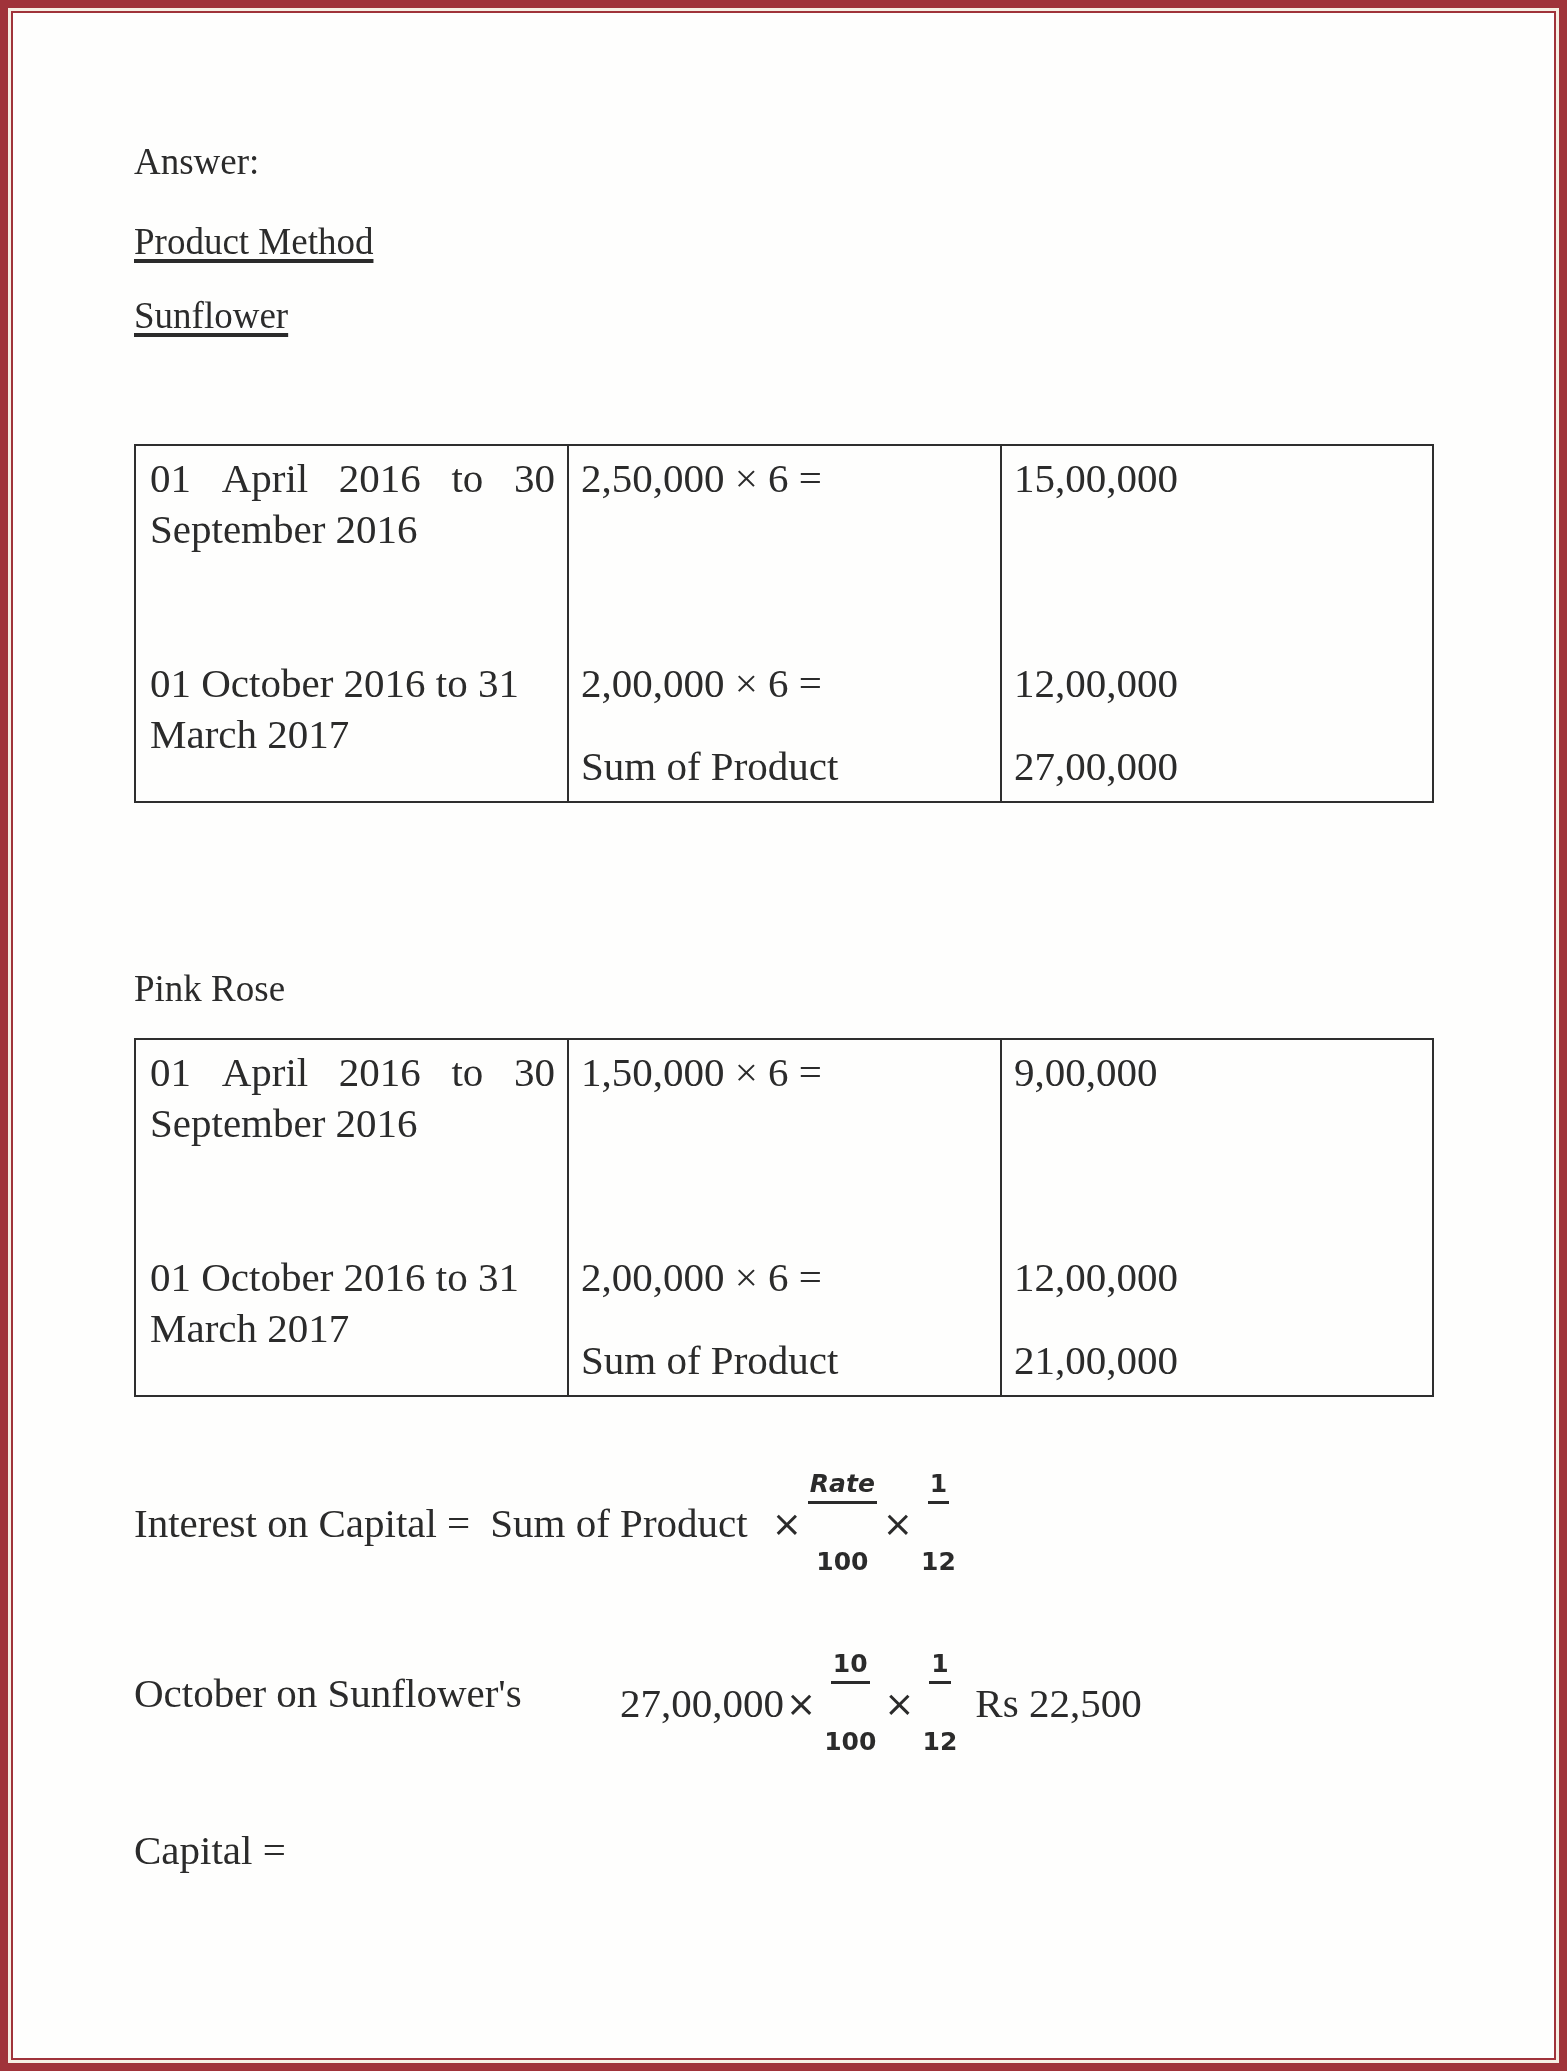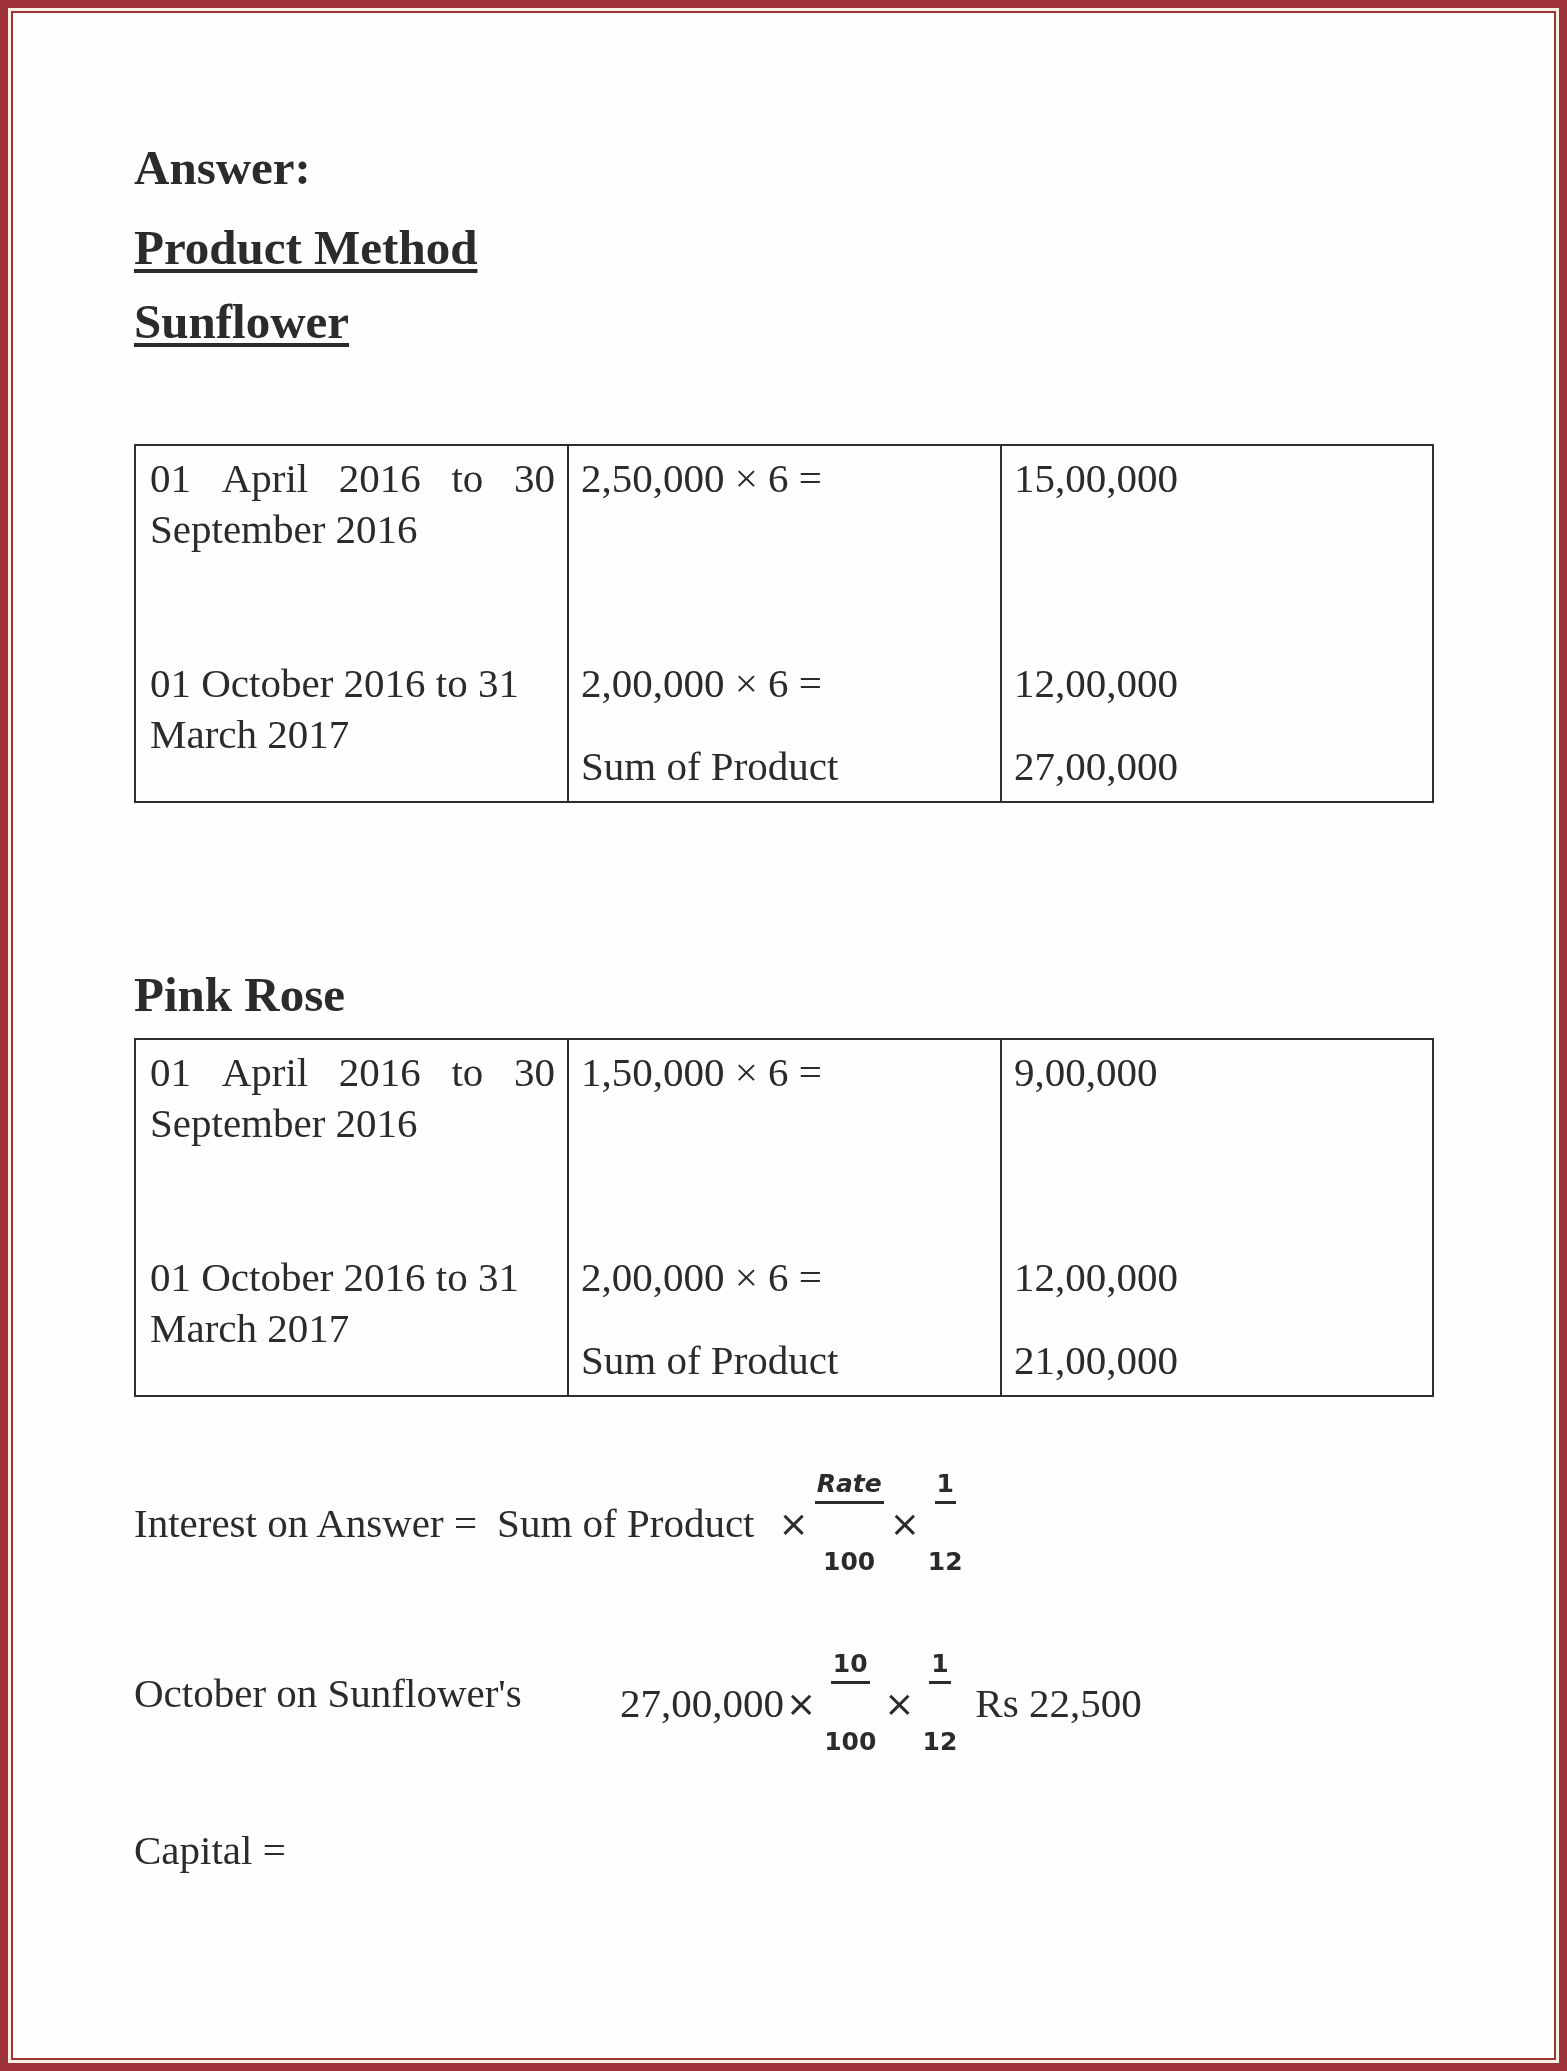--- a/index.html
+++ b/index.html
@@ -18,22 +18,22 @@
   .frame-inner {
     position: absolute; left: 11px; top: 11px; right: 11px; bottom: 11px;
     background: #a0333a;
   }
   .page {
     position: absolute; left: 13px; top: 13px; right: 13px; bottom: 13px;
     background: #fefefd;
   }
   .abs { position: absolute; white-space: nowrap; }
   .h {
-    font-weight: bold;
-    font-size: 49px;
+    font-weight: normal;
+    font-size: 37px;
     line-height: 1;
   }
   .u { text-decoration: underline; text-decoration-thickness: 4px; text-underline-offset: 5px; }
   .txt { font-size: 41px; line-height: 51px; }
 
   table.sp {
     position: absolute;
     left: 134px;
     width: 1298px;
     border-collapse: collapse;
@@ -142,21 +142,21 @@
     <td>
       <div class="cell-line" style="top:12px; left:12px;">9,00,000</div>
       <div class="cell-line" style="top:217px; left:12px;">12,00,000</div>
       <div class="cell-line" style="top:300px; left:12px;">21,00,000</div>
     </td>
   </tr>
 </tbody>
   </table>
 
 <div class="abs txt" style="left:134px; top:1470px; display:flex; align-items:center;">
-  <span>Interest on Answer =</span>
+  <span>Interest on Capital =</span>
   <span style="display:inline-block; width:20px;"></span>
   <span>Sum of Product</span>
   <span style="display:inline-block; width:22px;"></span>
   <span class="times">×</span>
   <span class="frac">
     <span class="num it">Rate</span>
     <span class="den b">100</span>
   </span>
   <span class="times">×</span>
   <span class="frac">

